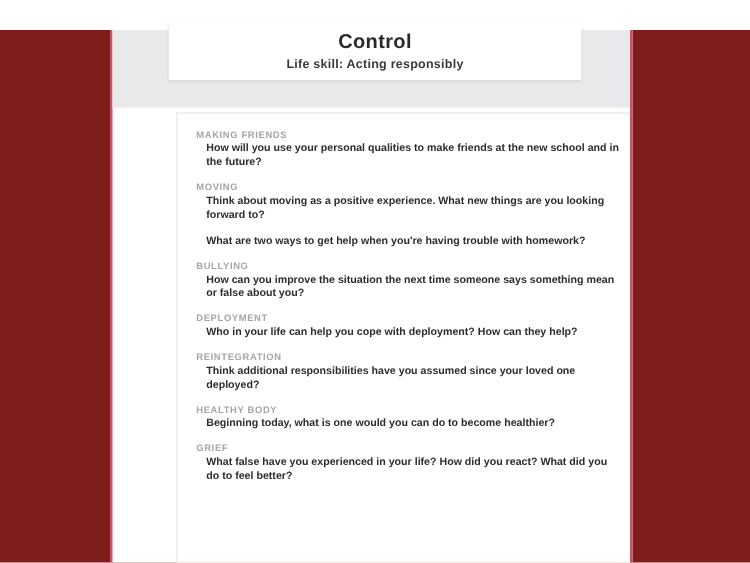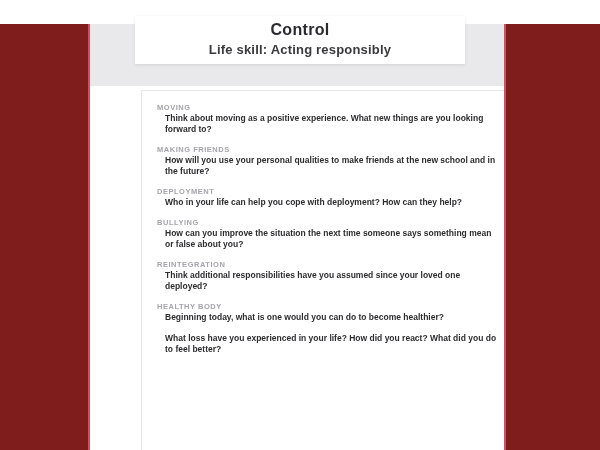--- a/index.html
+++ b/index.html
@@ -21,21 +21,21 @@
     position:absolute; left:45px; top:-8px; width:330px; height:48px;
     background:#ffffff; box-shadow:0 1px 3px rgba(0,0,0,0.10);
     display:flex; flex-direction:column; align-items:center; justify-content:flex-end;
     padding-bottom:7px;
   }
   .title {
     font-size:16px; font-weight:bold; color:#2a2a2e; letter-spacing:0.3px;
     text-align:center;
   }
   .subtitle {
-    font-size:13px; font-weight:bold; color:#3a3a3e; margin-top:3px;
+    font-size:10px; font-weight:bold; color:#3a3a3e; margin-top:3px;
     text-align:center; letter-spacing:0.2px;
   }
   .card {
     position:absolute; left:51px; top:66px; right:0; height:400px;
     background:#ffffff;
     border-top:1px solid #e6e6e9; border-left:1px solid #e6e6e9;
   }
   .qa-list { padding:12px 0 0 15px; }
   .section { margin-bottom:10px; }
   .label {
@@ -55,46 +55,48 @@
   <div class="page-frame">
     <div class="band">
       <div class="header-box">
         <div class="title">Control</div>
         <div class="subtitle">Life skill: Acting responsibly</div>
       </div>
     </div>
     <div class="card">
       <div class="qa-list">
           <div class="section">
+            <div class="label">MAKING FRIENDS</div>
+            <div class="question">How will you use your personal qualities to make friends at the new school and in the future?</div>
+          </div>
+          <div class="section">
             <div class="label">MOVING</div>
             <div class="question">Think about moving as a positive experience. What new things are you looking forward to?</div>
           </div>
           <div class="section">
-            <div class="label">MAKING FRIENDS</div>
-            <div class="question">How will you use your personal qualities to make friends at the new school and in the future?</div>
+            <div class="question">What are two ways to get help when you're having trouble with homework?</div>
           </div>
           <div class="section">
+            <div class="label">BULLYING</div>
+            <div class="question">How can you improve the situation the next time someone says something mean or false about you?</div>
           </div>
           <div class="section">
             <div class="label">DEPLOYMENT</div>
             <div class="question">Who in your life can help you cope with deployment? How can they help?</div>
-          </div>
-          <div class="section">
-            <div class="label">BULLYING</div>
-            <div class="question">How can you improve the situation the next time someone says something mean or false about you?</div>
           </div>
           <div class="section">
             <div class="label">REINTEGRATION</div>
             <div class="question">Think additional responsibilities have you assumed since your loved one deployed?</div>
           </div>
           <div class="section">
             <div class="label">HEALTHY BODY</div>
             <div class="question">Beginning today, what is one would you can do to become healthier?</div>
           </div>
           <div class="section">
           </div>
           <div class="section">
-            <div class="question">What loss have you experienced in your life? How did you react? What did you do to feel better?</div>
+            <div class="label">GRIEF</div>
+            <div class="question">What false have you experienced in your life? How did you react? What did you do to feel better?</div>
           </div>
         </div>
     </div>
   </div>
 </div>
 
 </body></html>

